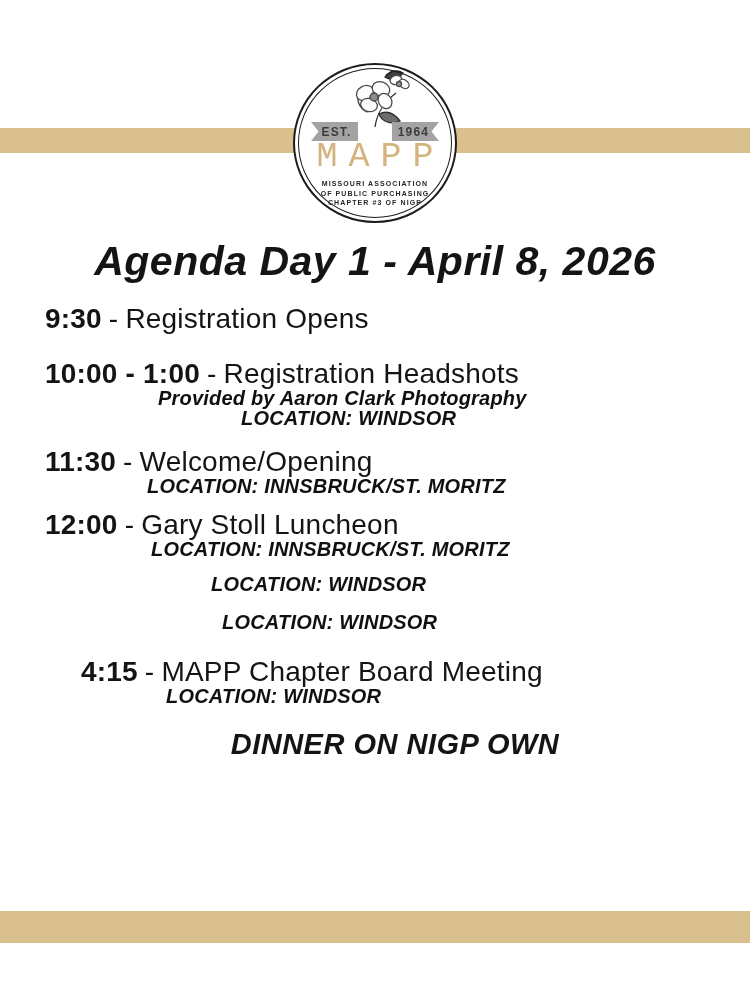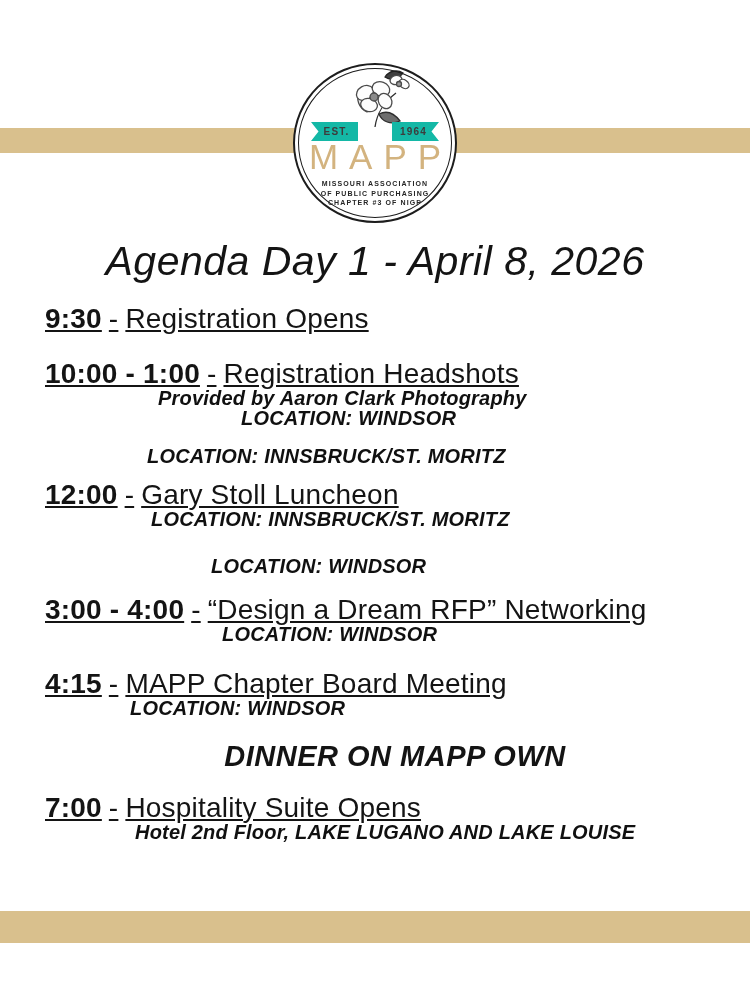--- a/index.html
+++ b/index.html
@@ -16,45 +16,45 @@
     position:absolute;left:293px;top:63px;width:164px;height:160px;
     background:#ffffff;border:2.5px solid #1d1d1d;border-radius:50%;
     z-index:2;box-sizing:border-box;
   }
   .logo::after{
     content:"";position:absolute;inset:3px;border:1.5px solid #1d1d1d;
     border-radius:50%;pointer-events:none;
   }
   .flower{position:absolute;left:44px;top:5px;width:74px;height:60px;}
   .ribbon{
-    position:absolute;top:57px;height:19px;width:43px;background:#14b8a6;
+    position:absolute;top:57px;height:19px;width:43px;background:#a3a3a3;
     display:flex;align-items:center;justify-content:center;
-    font-size:10px;font-weight:700;letter-spacing:1.2px;color:#3c3c3c;
+    font-size:12px;font-weight:700;letter-spacing:1.2px;color:#3c3c3c;
   }
   .ribbon-left{left:16px;clip-path:polygon(0 0,100% 0,100% 100%,0 100%,16% 50%);padding-left:4px;}
   .ribbon-right{right:16px;clip-path:polygon(0 0,100% 0,84% 50%,100% 100%,0 100%);padding-right:4px;}
   .acronym{
     position:absolute;left:0;right:0;top:74px;text-align:center;
     font-size:35px;line-height:36px;letter-spacing:11px;text-indent:11px;
-    color:#d3b37f;font-weight:400;
+    color:#d3b37f;font-weight:400;font-family:Liberation Mono, monospace;
   }
   .org{
     position:absolute;left:0;right:0;top:114px;text-align:center;
     font-size:7px;font-weight:700;letter-spacing:1.1px;line-height:9.5px;color:#262626;
   }
 
   
   .title{
     position:absolute;top:236px;left:0;width:750px;margin:0;text-align:center;
-    font-size:41px;line-height:50px;font-weight:400;font-style:italic;letter-spacing:0.5px;
+    font-size:41px;line-height:50px;font-weight:700;font-style:italic;letter-spacing:0.5px;
   }
 
   
   .agenda{position:absolute;left:45px;top:304px;width:680px;z-index:2;}
-  .main-line{font-size:28px;line-height:30px;letter-spacing:0.2px;white-space:nowrap;text-decoration:underline;}
+  .main-line{font-size:28px;line-height:30px;letter-spacing:0.2px;white-space:nowrap;}
   .time{font-weight:700;}
   .sep{font-weight:400;margin:0 7px;}
   .desc{font-weight:400;}
   .sub{
     font-size:20px;line-height:19.5px;font-weight:700;font-style:italic;
     letter-spacing:0.2px;white-space:nowrap;color:#101010;
   }
   .interlude{
     font-size:29px;line-height:30px;font-weight:700;font-style:italic;
     text-align:center;letter-spacing:0.5px;position:relative;left:10px;
@@ -105,42 +105,38 @@
     <div class="main-line"><span class="time">9:30</span><span class="sep">-</span><span class="desc">Registration Opens</span></div>
   </div>
 
   <div class="item" style="margin-bottom:19px;">
     <div class="main-line"><span class="time">10:00 - 1:00</span><span class="sep">-</span><span class="desc">Registration Headshots</span></div>
     <div class="sub" style="margin-left:113px;">Provided by Aaron Clark Photography</div>
     <div class="sub" style="margin-left:196px;">LOCATION: WINDSOR</div>
   </div>
 
   <div class="item" style="margin-bottom:13px;">
+    <div class="main-line"><span class="time">11:30</span><span class="sep">-</span><span class="desc">Welcome/Opening</span></div>
     <div class="sub" style="margin-left:102px;">LOCATION: INNSBRUCK/ST. MORITZ</div>
   </div>
 
-  <div class="item" style="margin-bottom:28px;">
+  <div class="item" style="margin-bottom:16px;">
     <div class="main-line"><span class="time">12:00</span><span class="sep">-</span><span class="desc">Gary Stoll Luncheon</span></div>
     <div class="sub" style="margin-left:106px;">LOCATION: INNSBRUCK/ST. MORITZ</div>
   </div>
 
   <div class="item" style="margin-bottom:18px;">
     <div class="sub" style="margin-left:166px;">LOCATION: WINDSOR</div>
   </div>
 
   <div class="item" style="margin-bottom:25px;">
-    <div class="main-line"><span class="time">3:00 - 4:00</span><span class="sep">-</span><span class="desc">“Design a Dream RFP” Networking</span></div>
     <div class="sub" style="margin-left:177px;">LOCATION: WINDSOR</div>
   </div>
 
-  <div class="item" style="margin-bottom:22px;">
+  <div class="item" style="margin-bottom:22px;margin-left:36px;">
     <div class="main-line"><span class="time">4:15</span><span class="sep">-</span><span class="desc">MAPP Chapter Board Meeting</span></div>
     <div class="sub" style="margin-left:85px;">LOCATION: WINDSOR</div>
   </div>
 
-  <div class="interlude" style="margin-bottom:22px;">DINNER ON MAPP OWN</div>
+  <div class="interlude" style="margin-bottom:22px;">DINNER ON NIGP OWN</div>
 
-  <div class="item">
-    <div class="main-line"><span class="time">7:00</span><span class="sep">-</span><span class="desc">Hospitality Suite Opens</span></div>
-    <div class="sub" style="margin-left:90px;">Hotel 2nd Floor, LAKE LUGANO AND LAKE LOUISE</div>
-  </div>
 
 </div>
 
 </body></html>

